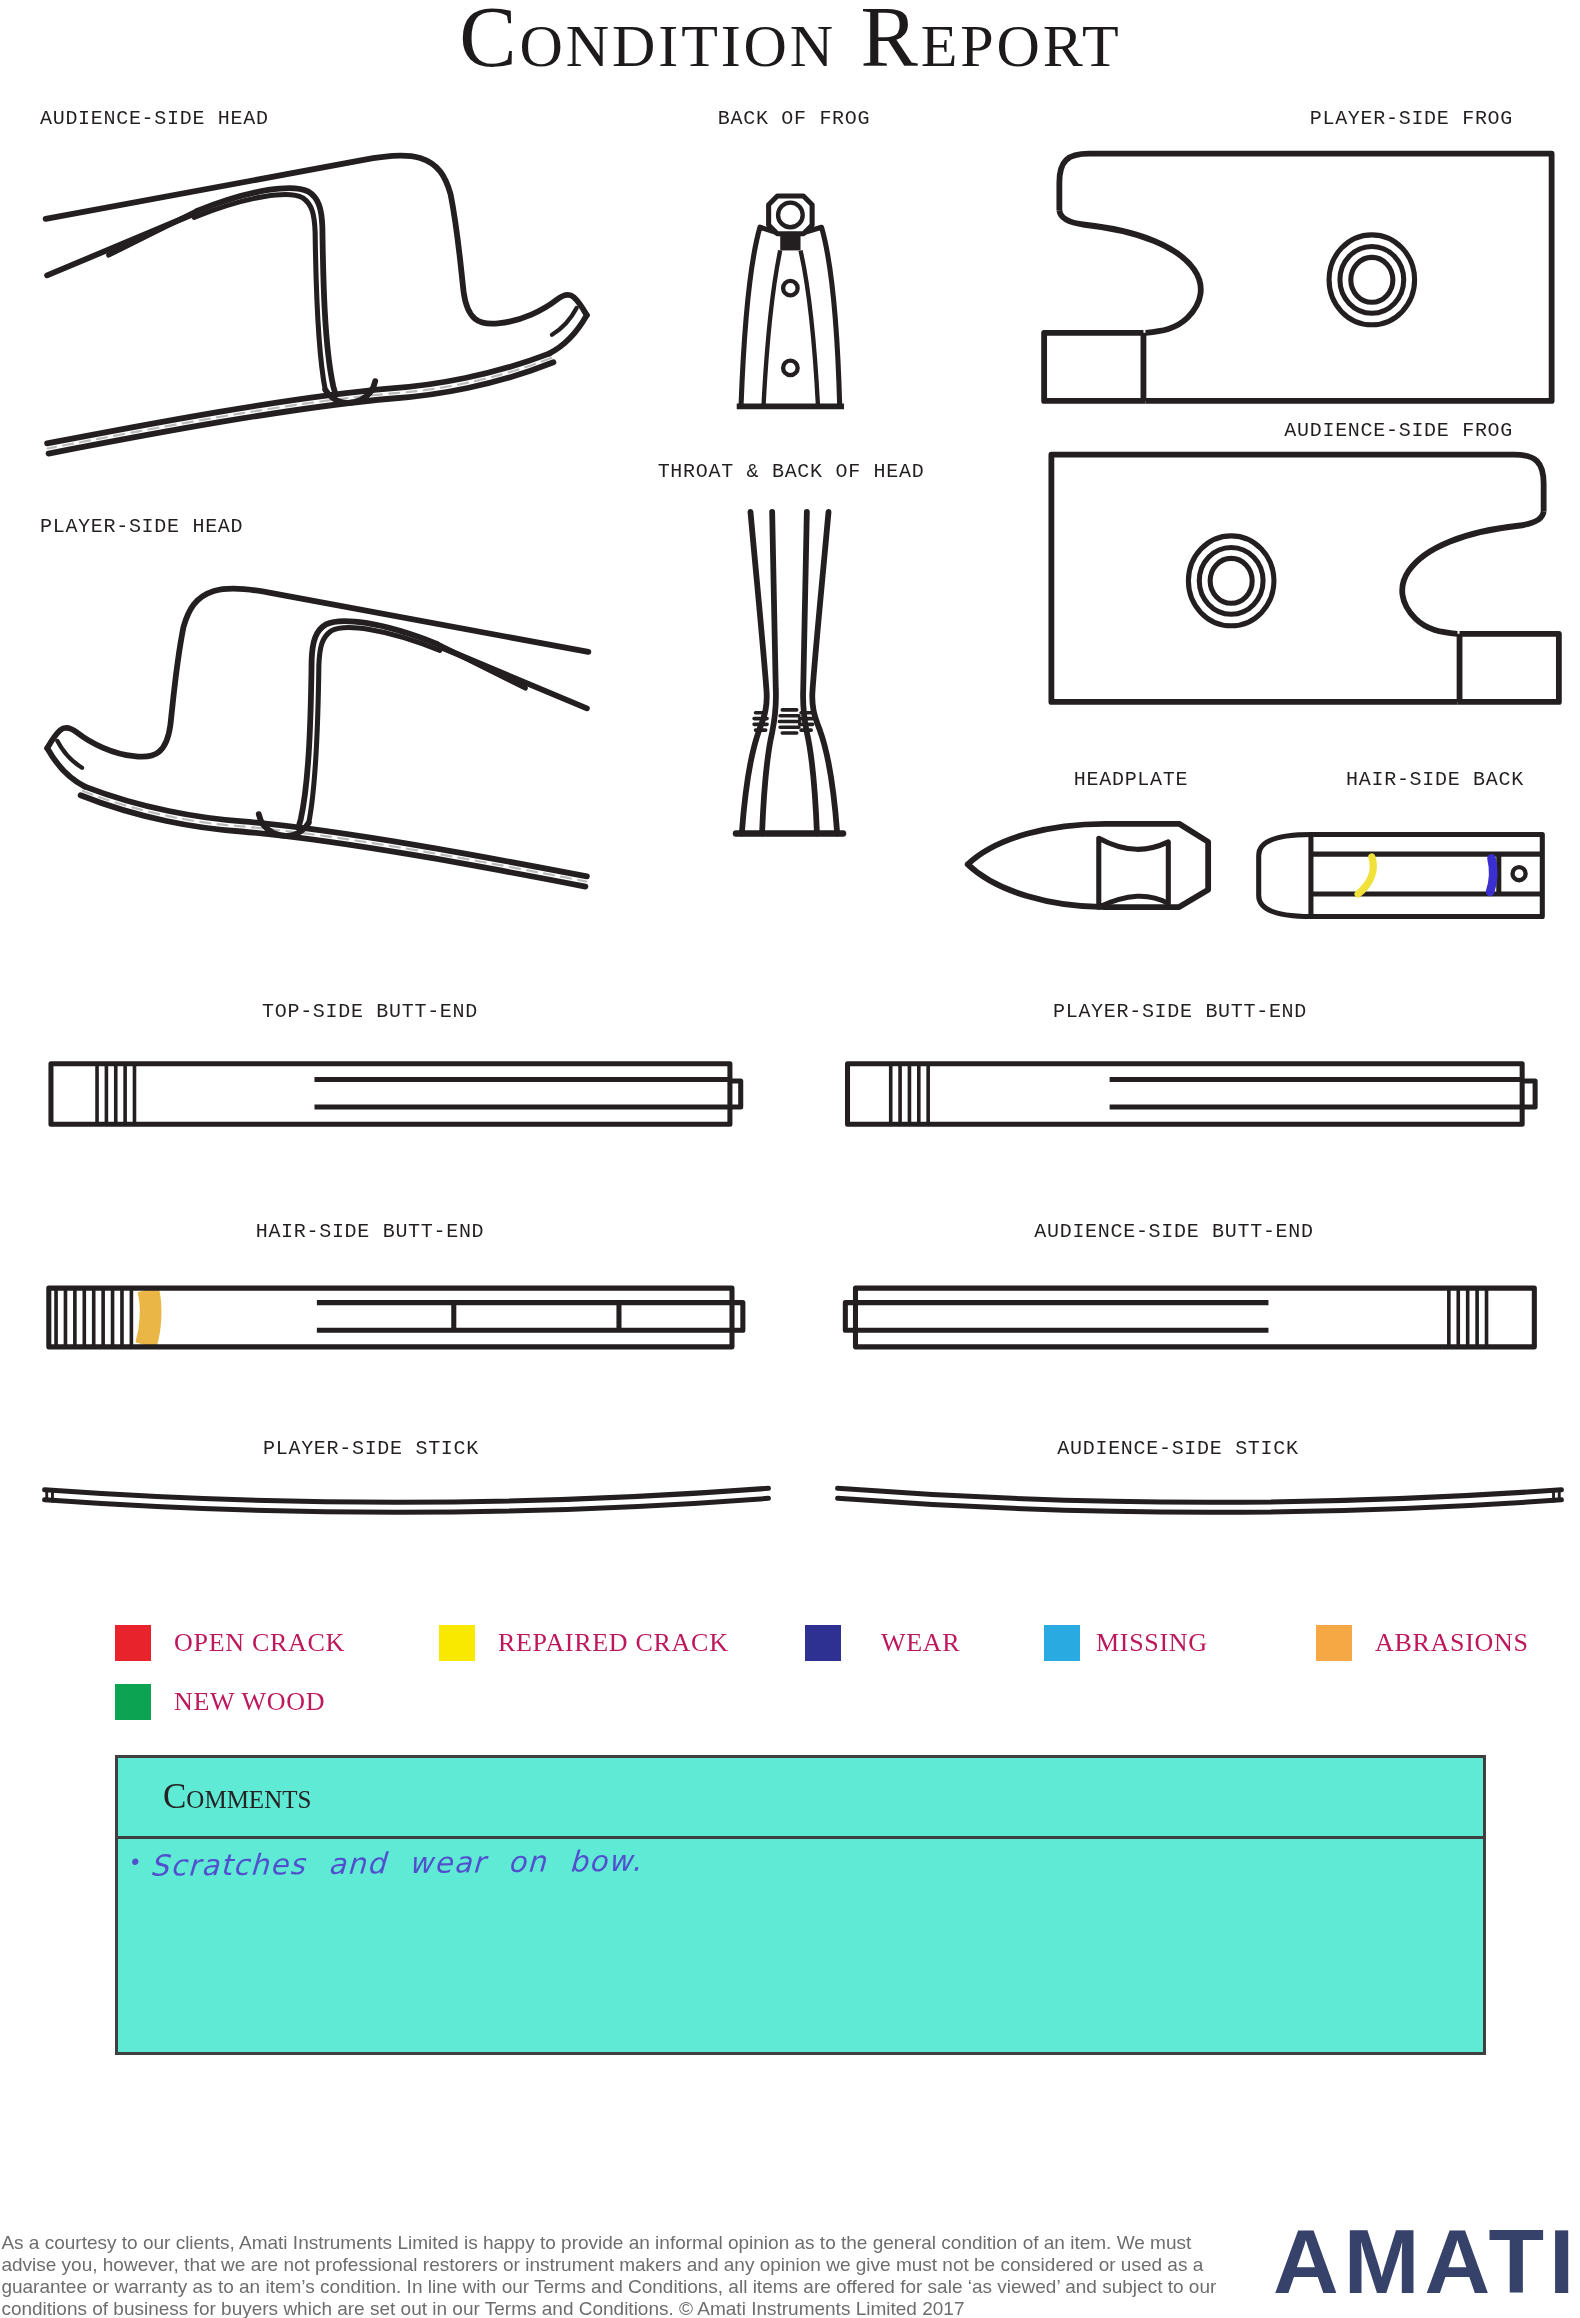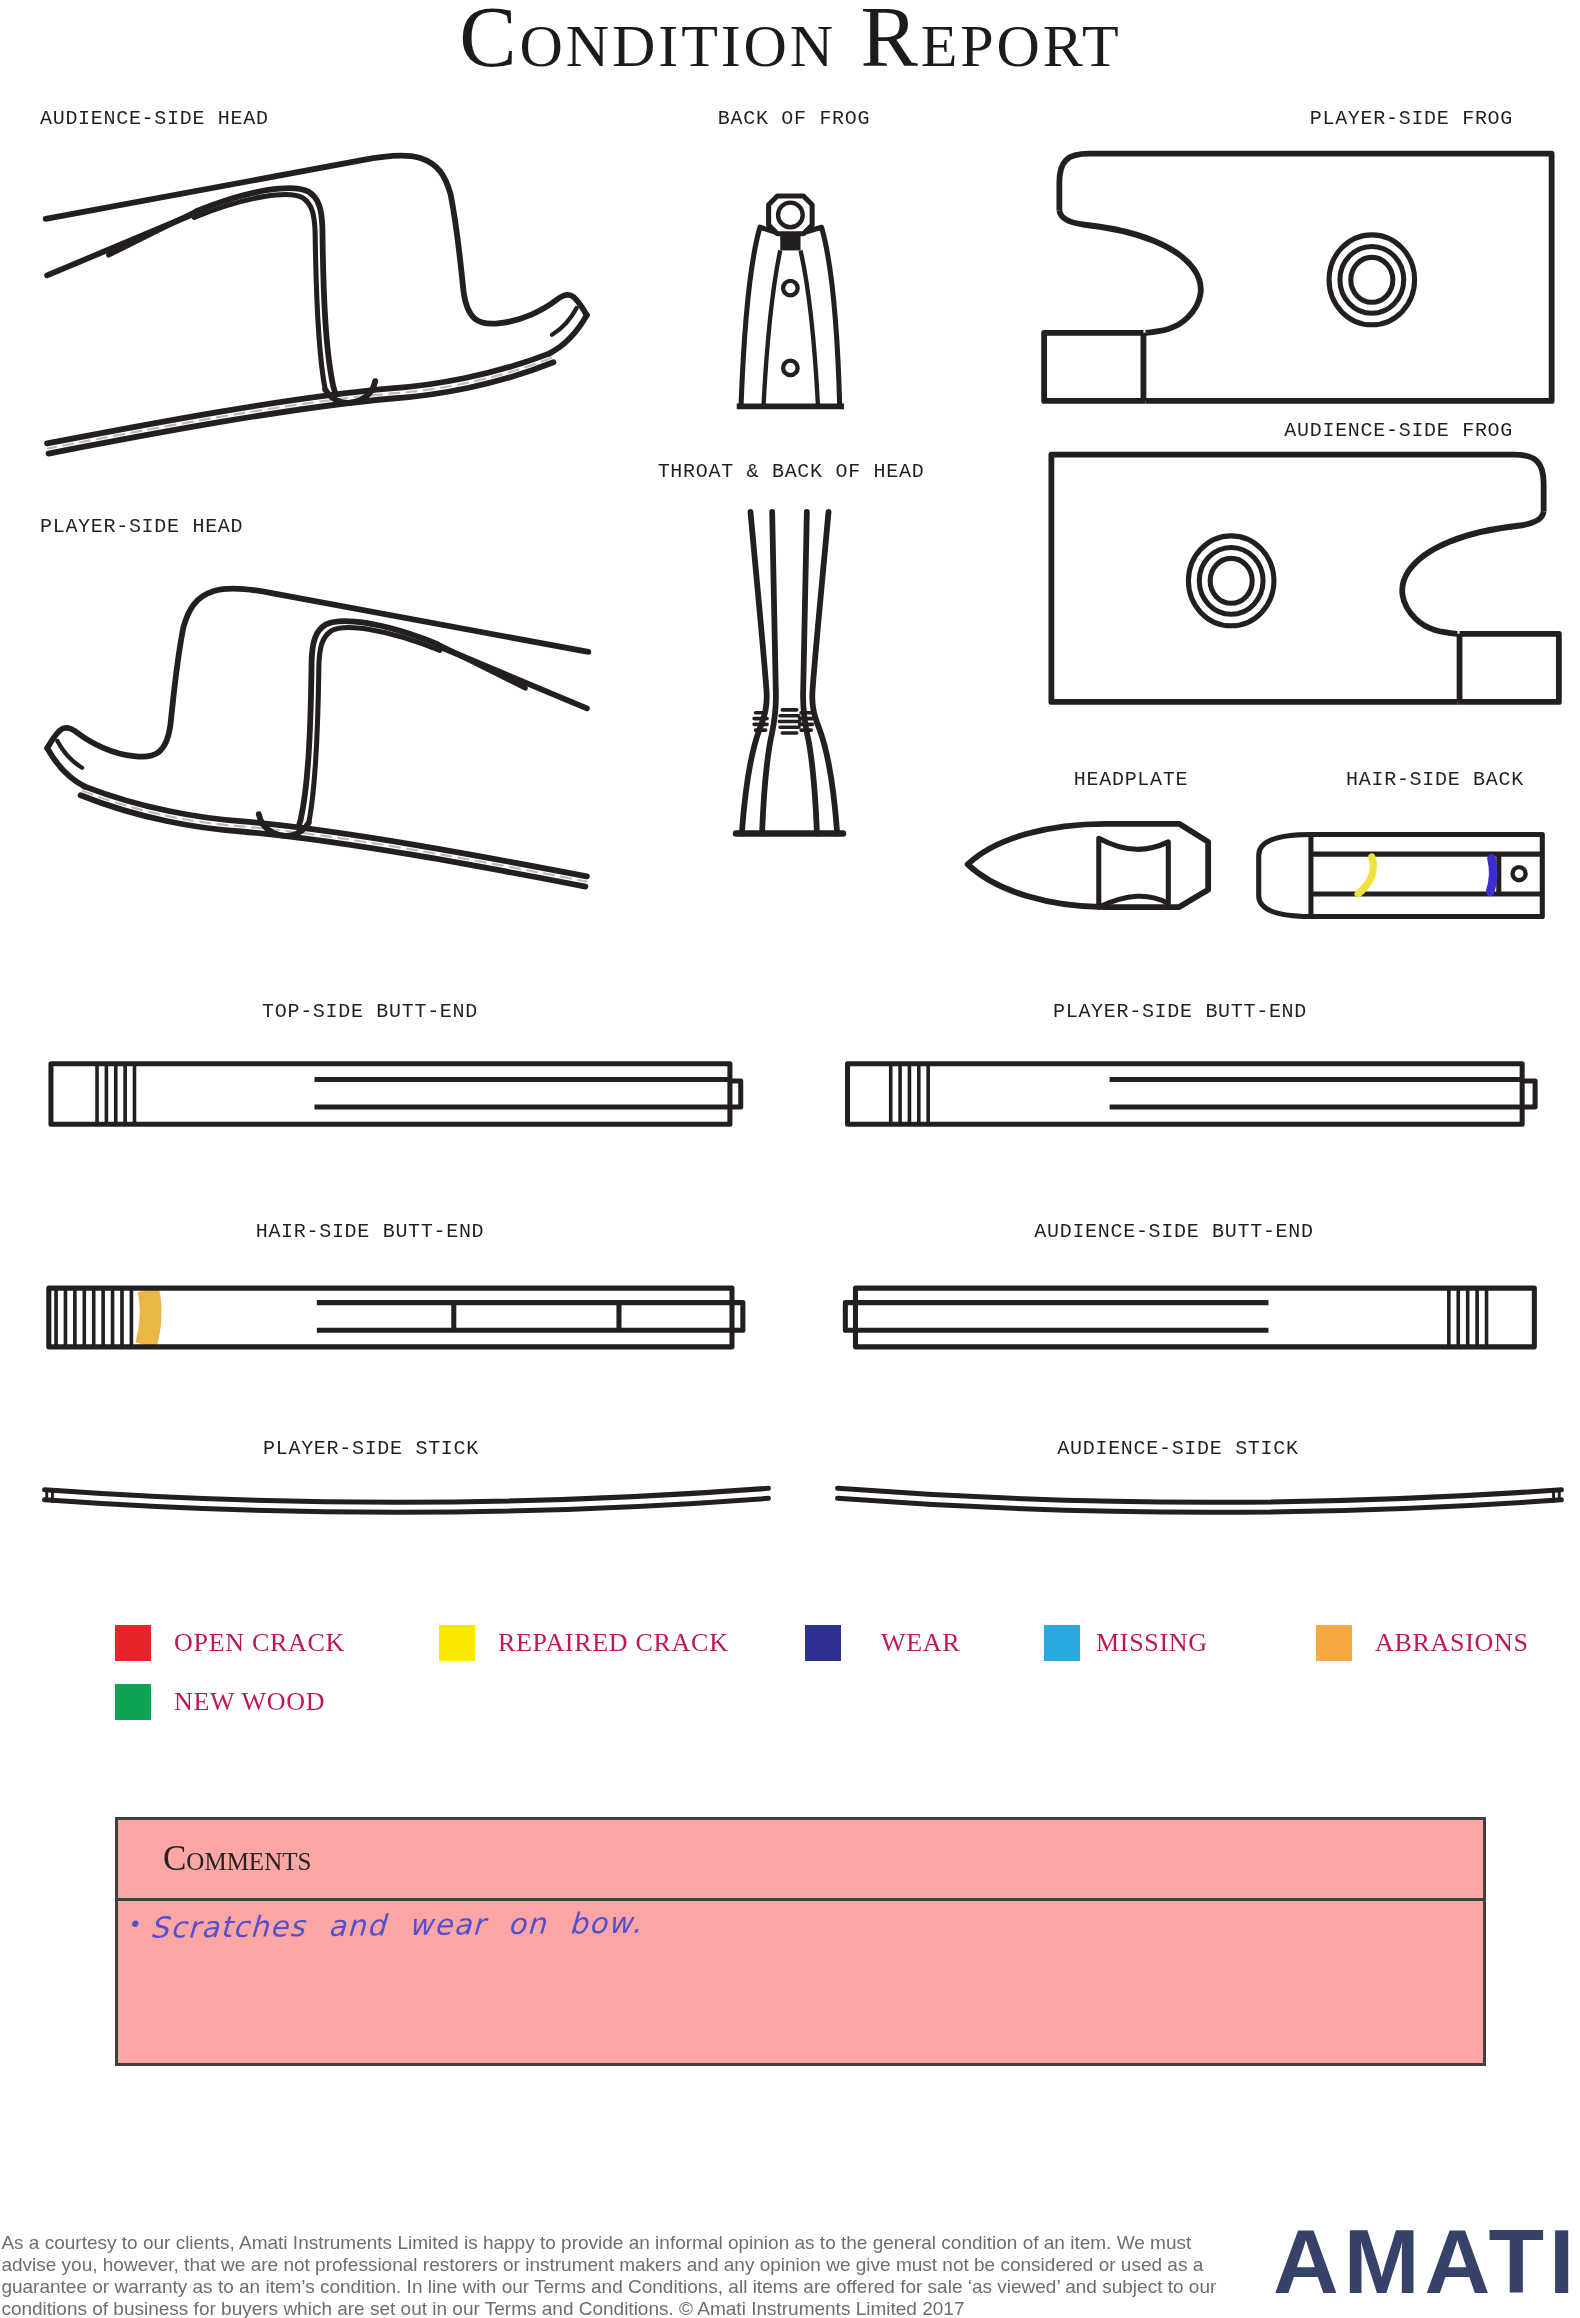--- a/index.html
+++ b/index.html
@@ -10,22 +10,22 @@
          font-size:86px;letter-spacing:2.9px;color:#1d1a1b;font-weight:500;}
   .sec-label{position:absolute;white-space:nowrap;font-family:Liberation Mono, monospace;
          font-size:20px;letter-spacing:0.7px;color:#231f20;}
   .ctr{transform:translateX(-50%);}
   svg{position:absolute;overflow:visible;}
   svg path,svg ellipse,svg circle,svg line,svg rect{vector-effect:none;}
   .legend-item{position:absolute;display:flex;align-items:center;gap:23px;}
   .legend-swatch{width:36px;height:36px;flex:0 0 auto;}
   .legend-label{font-family:"Liberation Serif",serif;font-size:26px;letter-spacing:0.7px;
          color:#be185d;white-space:nowrap;}
-  .comments-box{position:absolute;left:115px;top:1817px;width:1371px;height:249px;
-         border:3.6px solid #3f3f3f;box-sizing:border-box;background:#fca5a5;}
+  .comments-box{position:absolute;left:115px;top:1755px;width:1371px;height:300px;
+         border:3.6px solid #3f3f3f;box-sizing:border-box;background:#5eead4;}
   .comments-head{height:78px;border-bottom:3.6px solid #3f3f3f;line-height:78px;
          padding-left:45px;font-variant:small-caps;font-size:35px;color:#262324;}
   .handwriting{position:absolute;left:11.6px;top:91px;
          font-family:"DejaVu Sans",sans-serif;font-style:italic;font-size:29px;
          letter-spacing:1.4px;word-spacing:11.6px;
          transform:rotate(-0.6deg) skewX(-6deg);transform-origin:left top;}
   .hw-bullet{font-size:22px;vertical-align:5.8px;margin-right:10px;}
   .footer-text{position:absolute;left:1.4px;top:2232px;width:1218px;
          font-family:"Liberation Sans",sans-serif;font-size:19px;line-height:22px;
          color:#6d6d6d;}

